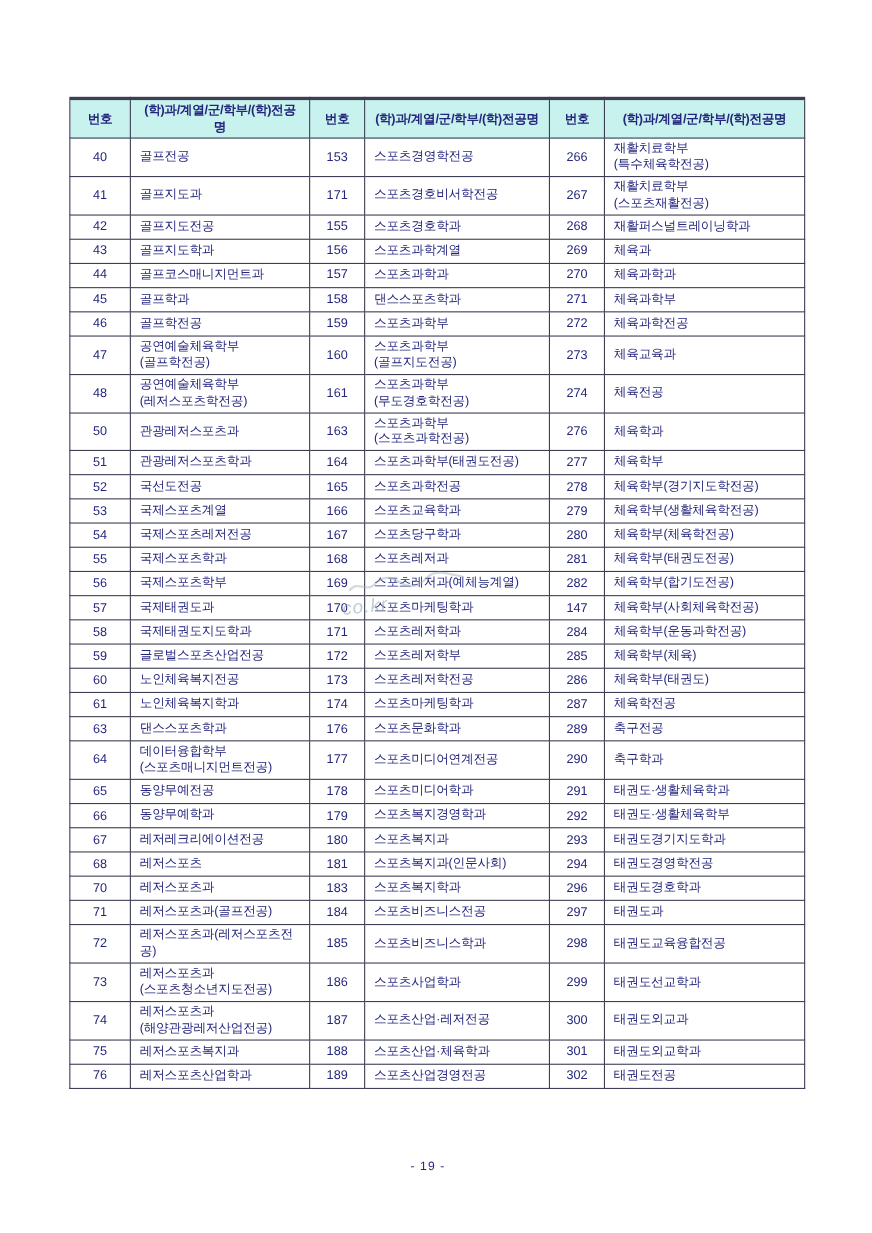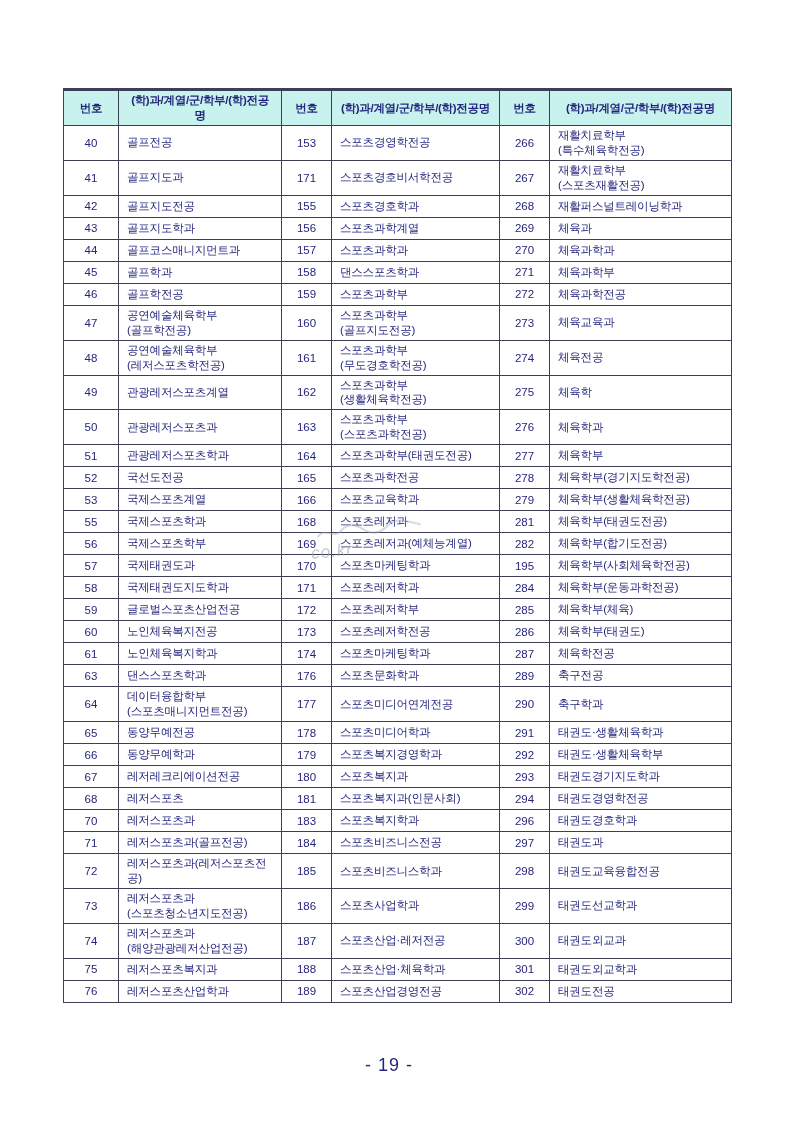--- a/index.html
+++ b/index.html
@@ -40,21 +40,21 @@
   td.name {
     text-align:left;
     padding:2px 4px 2px 8px;
     white-space:pre-line;
     line-height:1.3;
     letter-spacing:-0.2px;
   }
   .page-number {
     position:absolute; left:0; right:15px; top:1055px;
     text-align:center;
-    font-size:18px;
+    font-size:11px;
     letter-spacing:1px;
     color:var(--text, #24267d);
   }
   .watermark {
     position:absolute; left:310px; top:520px;
     transform:rotate(-6deg);
     color:#93a7b1;
     opacity:0.55;
     pointer-events:none;
     text-align:left;
@@ -164,29 +164,20 @@
           <td class="num">48</td>
           <td class="name">공연예술체육학부
 (레저스포츠학전공)</td>
           <td class="num">161</td>
           <td class="name">스포츠과학부
 (무도경호학전공)</td>
           <td class="num">274</td>
           <td class="name">체육전공</td>
         </tr>
         <tr>
-          <td class="num">49</td>
-          <td class="name">관광레저스포츠계열</td>
-          <td class="num">162</td>
-          <td class="name">스포츠과학부
-(생활체육학전공)</td>
-          <td class="num">275</td>
-          <td class="name">체육학</td>
-        </tr>
-        <tr>
           <td class="num">50</td>
           <td class="name">관광레저스포츠과</td>
           <td class="num">163</td>
           <td class="name">스포츠과학부
 (스포츠과학전공)</td>
           <td class="num">276</td>
           <td class="name">체육학과</td>
         </tr>
         <tr>
           <td class="num">51</td>
@@ -206,41 +197,49 @@
         </tr>
         <tr>
           <td class="num">53</td>
           <td class="name">국제스포츠계열</td>
           <td class="num">166</td>
           <td class="name">스포츠교육학과</td>
           <td class="num">279</td>
           <td class="name">체육학부(생활체육학전공)</td>
         </tr>
         <tr>
+          <td class="num">54</td>
+          <td class="name">국제스포츠레저전공</td>
+          <td class="num">167</td>
+          <td class="name">스포츠당구학과</td>
+          <td class="num">280</td>
+          <td class="name">체육학부(체육학전공)</td>
+        </tr>
+        <tr>
           <td class="num">55</td>
           <td class="name">국제스포츠학과</td>
           <td class="num">168</td>
           <td class="name">스포츠레저과</td>
           <td class="num">281</td>
           <td class="name">체육학부(태권도전공)</td>
         </tr>
         <tr>
           <td class="num">56</td>
           <td class="name">국제스포츠학부</td>
           <td class="num">169</td>
           <td class="name">스포츠레저과(예체능계열)</td>
           <td class="num">282</td>
           <td class="name">체육학부(합기도전공)</td>
         </tr>
         <tr>
           <td class="num">57</td>
           <td class="name">국제태권도과</td>
           <td class="num">170</td>
           <td class="name">스포츠마케팅학과</td>
-          <td class="num">195</td>
+          <td class="num">147</td>
           <td class="name">체육학부(사회체육학전공)</td>
         </tr>
         <tr>
           <td class="num">58</td>
           <td class="name">국제태권도지도학과</td>
           <td class="num">171</td>
           <td class="name">스포츠레저학과</td>
           <td class="num">284</td>
           <td class="name">체육학부(운동과학전공)</td>
         </tr>

